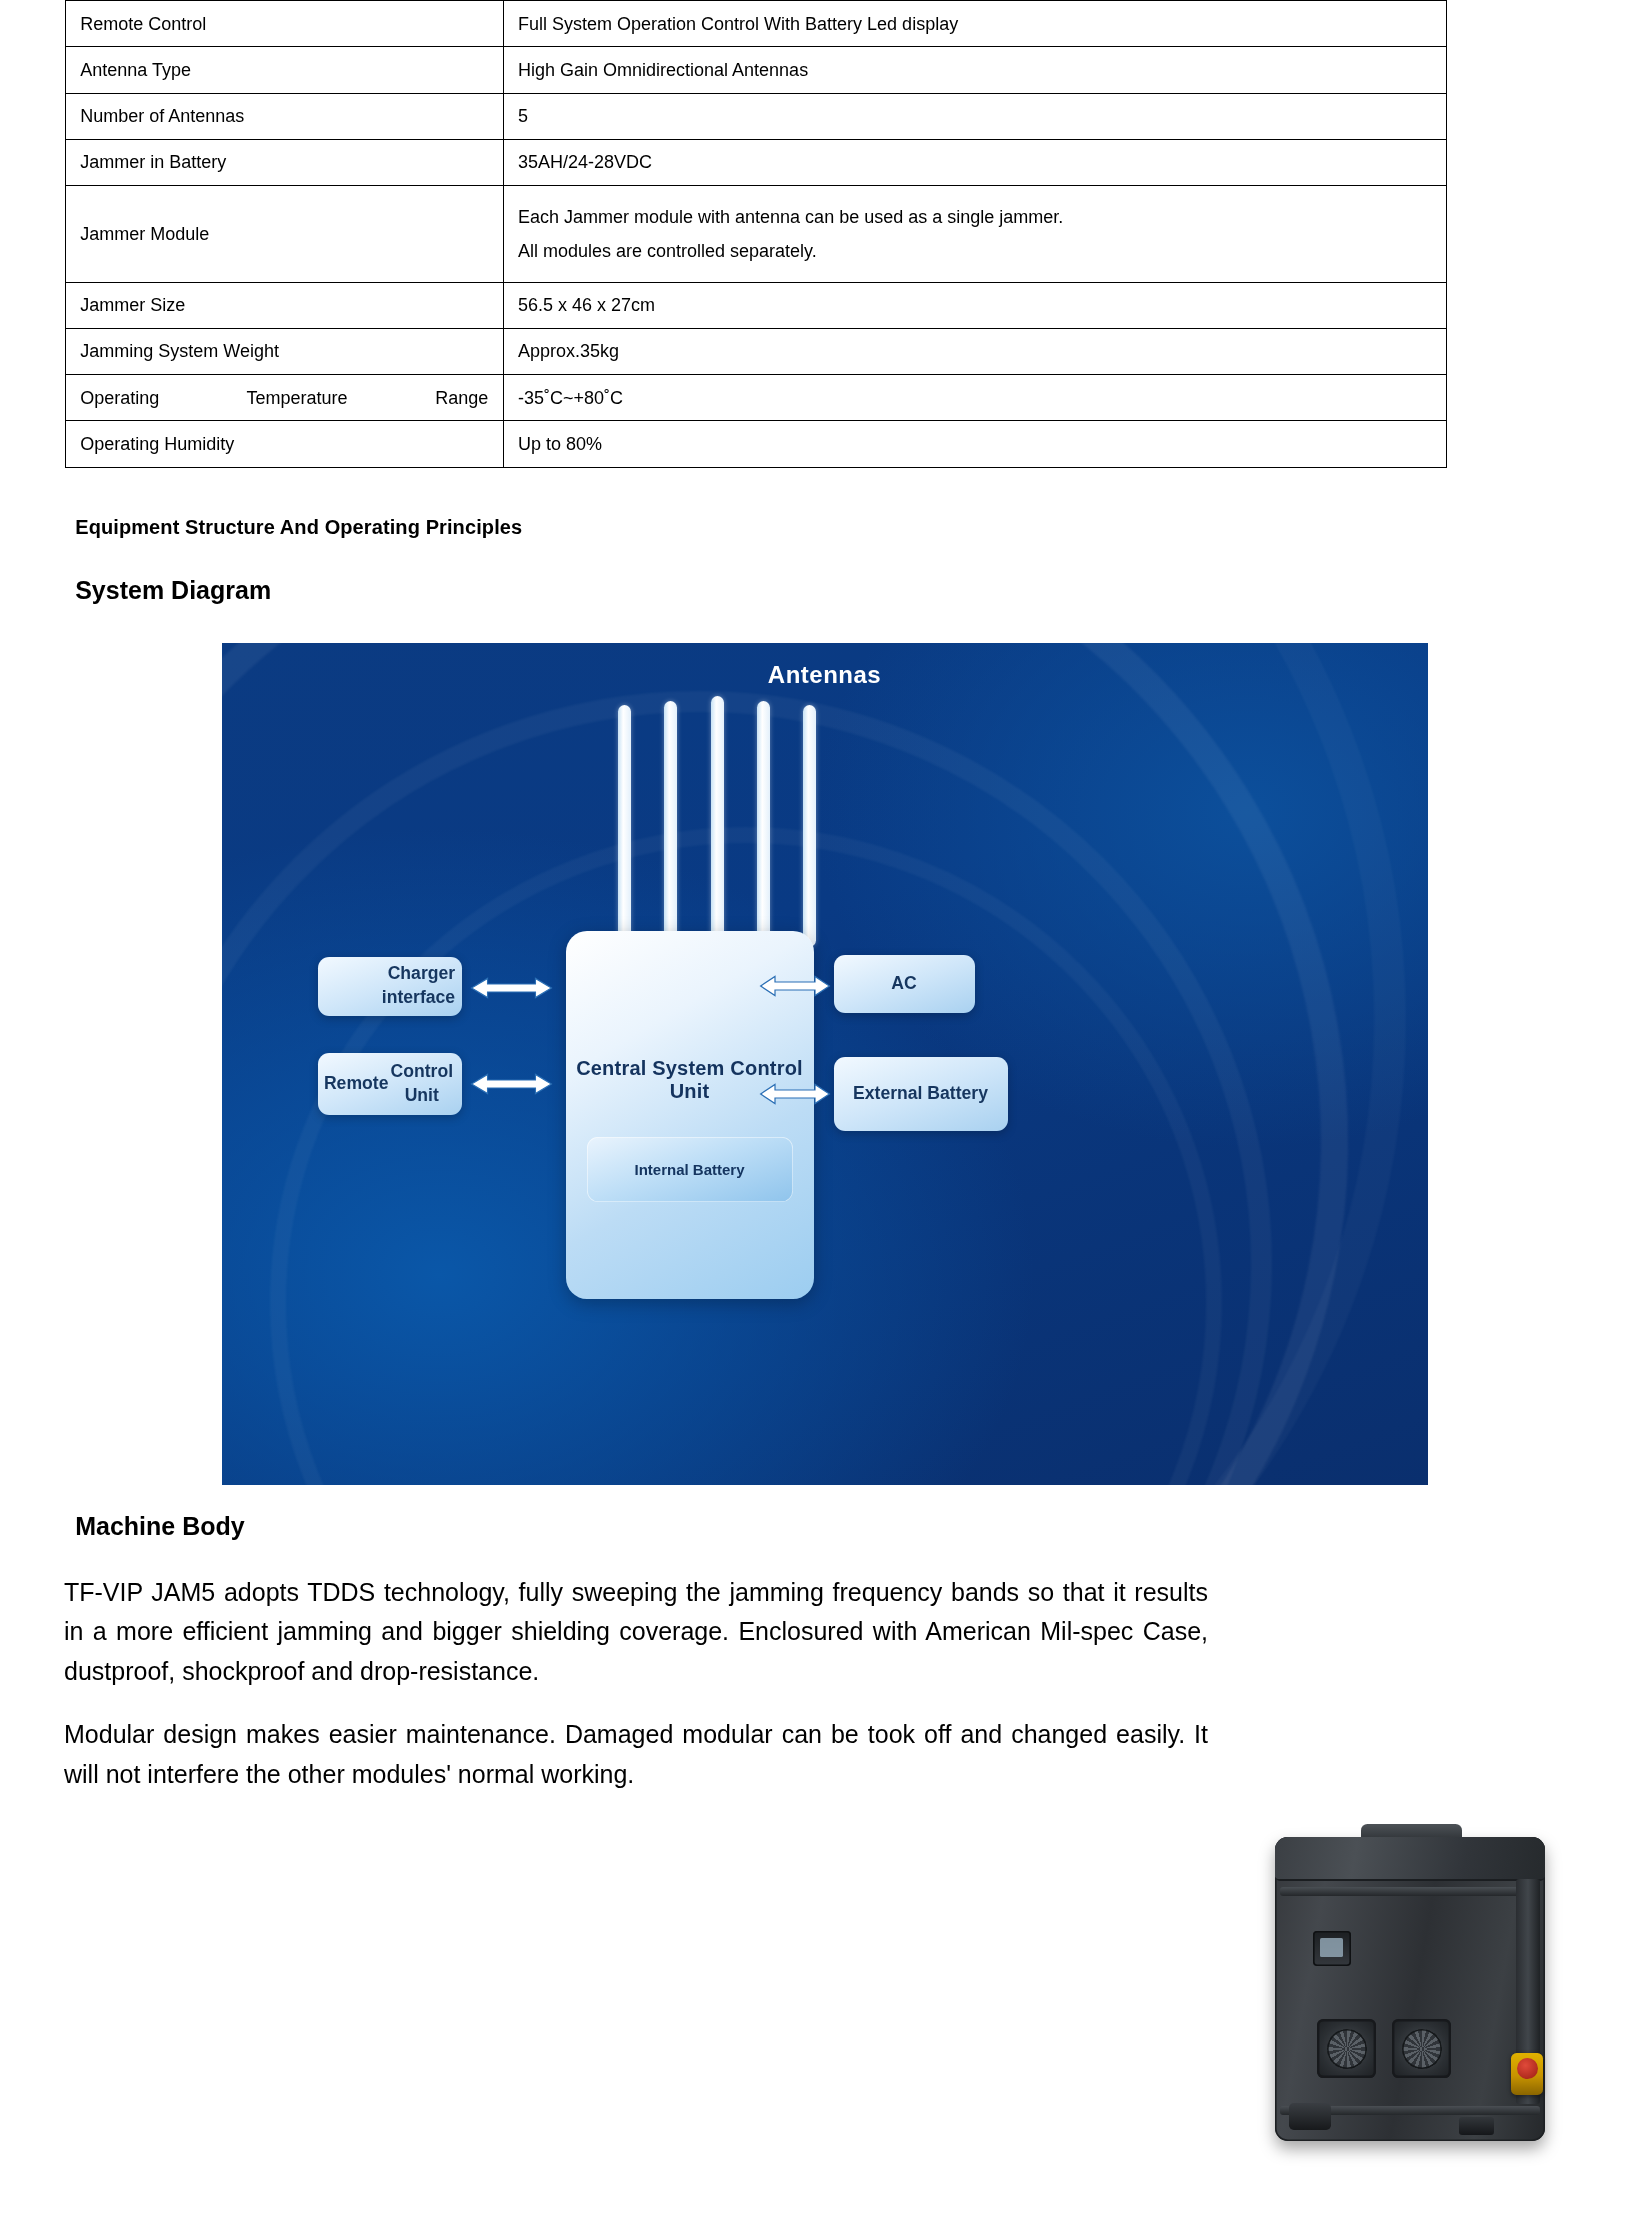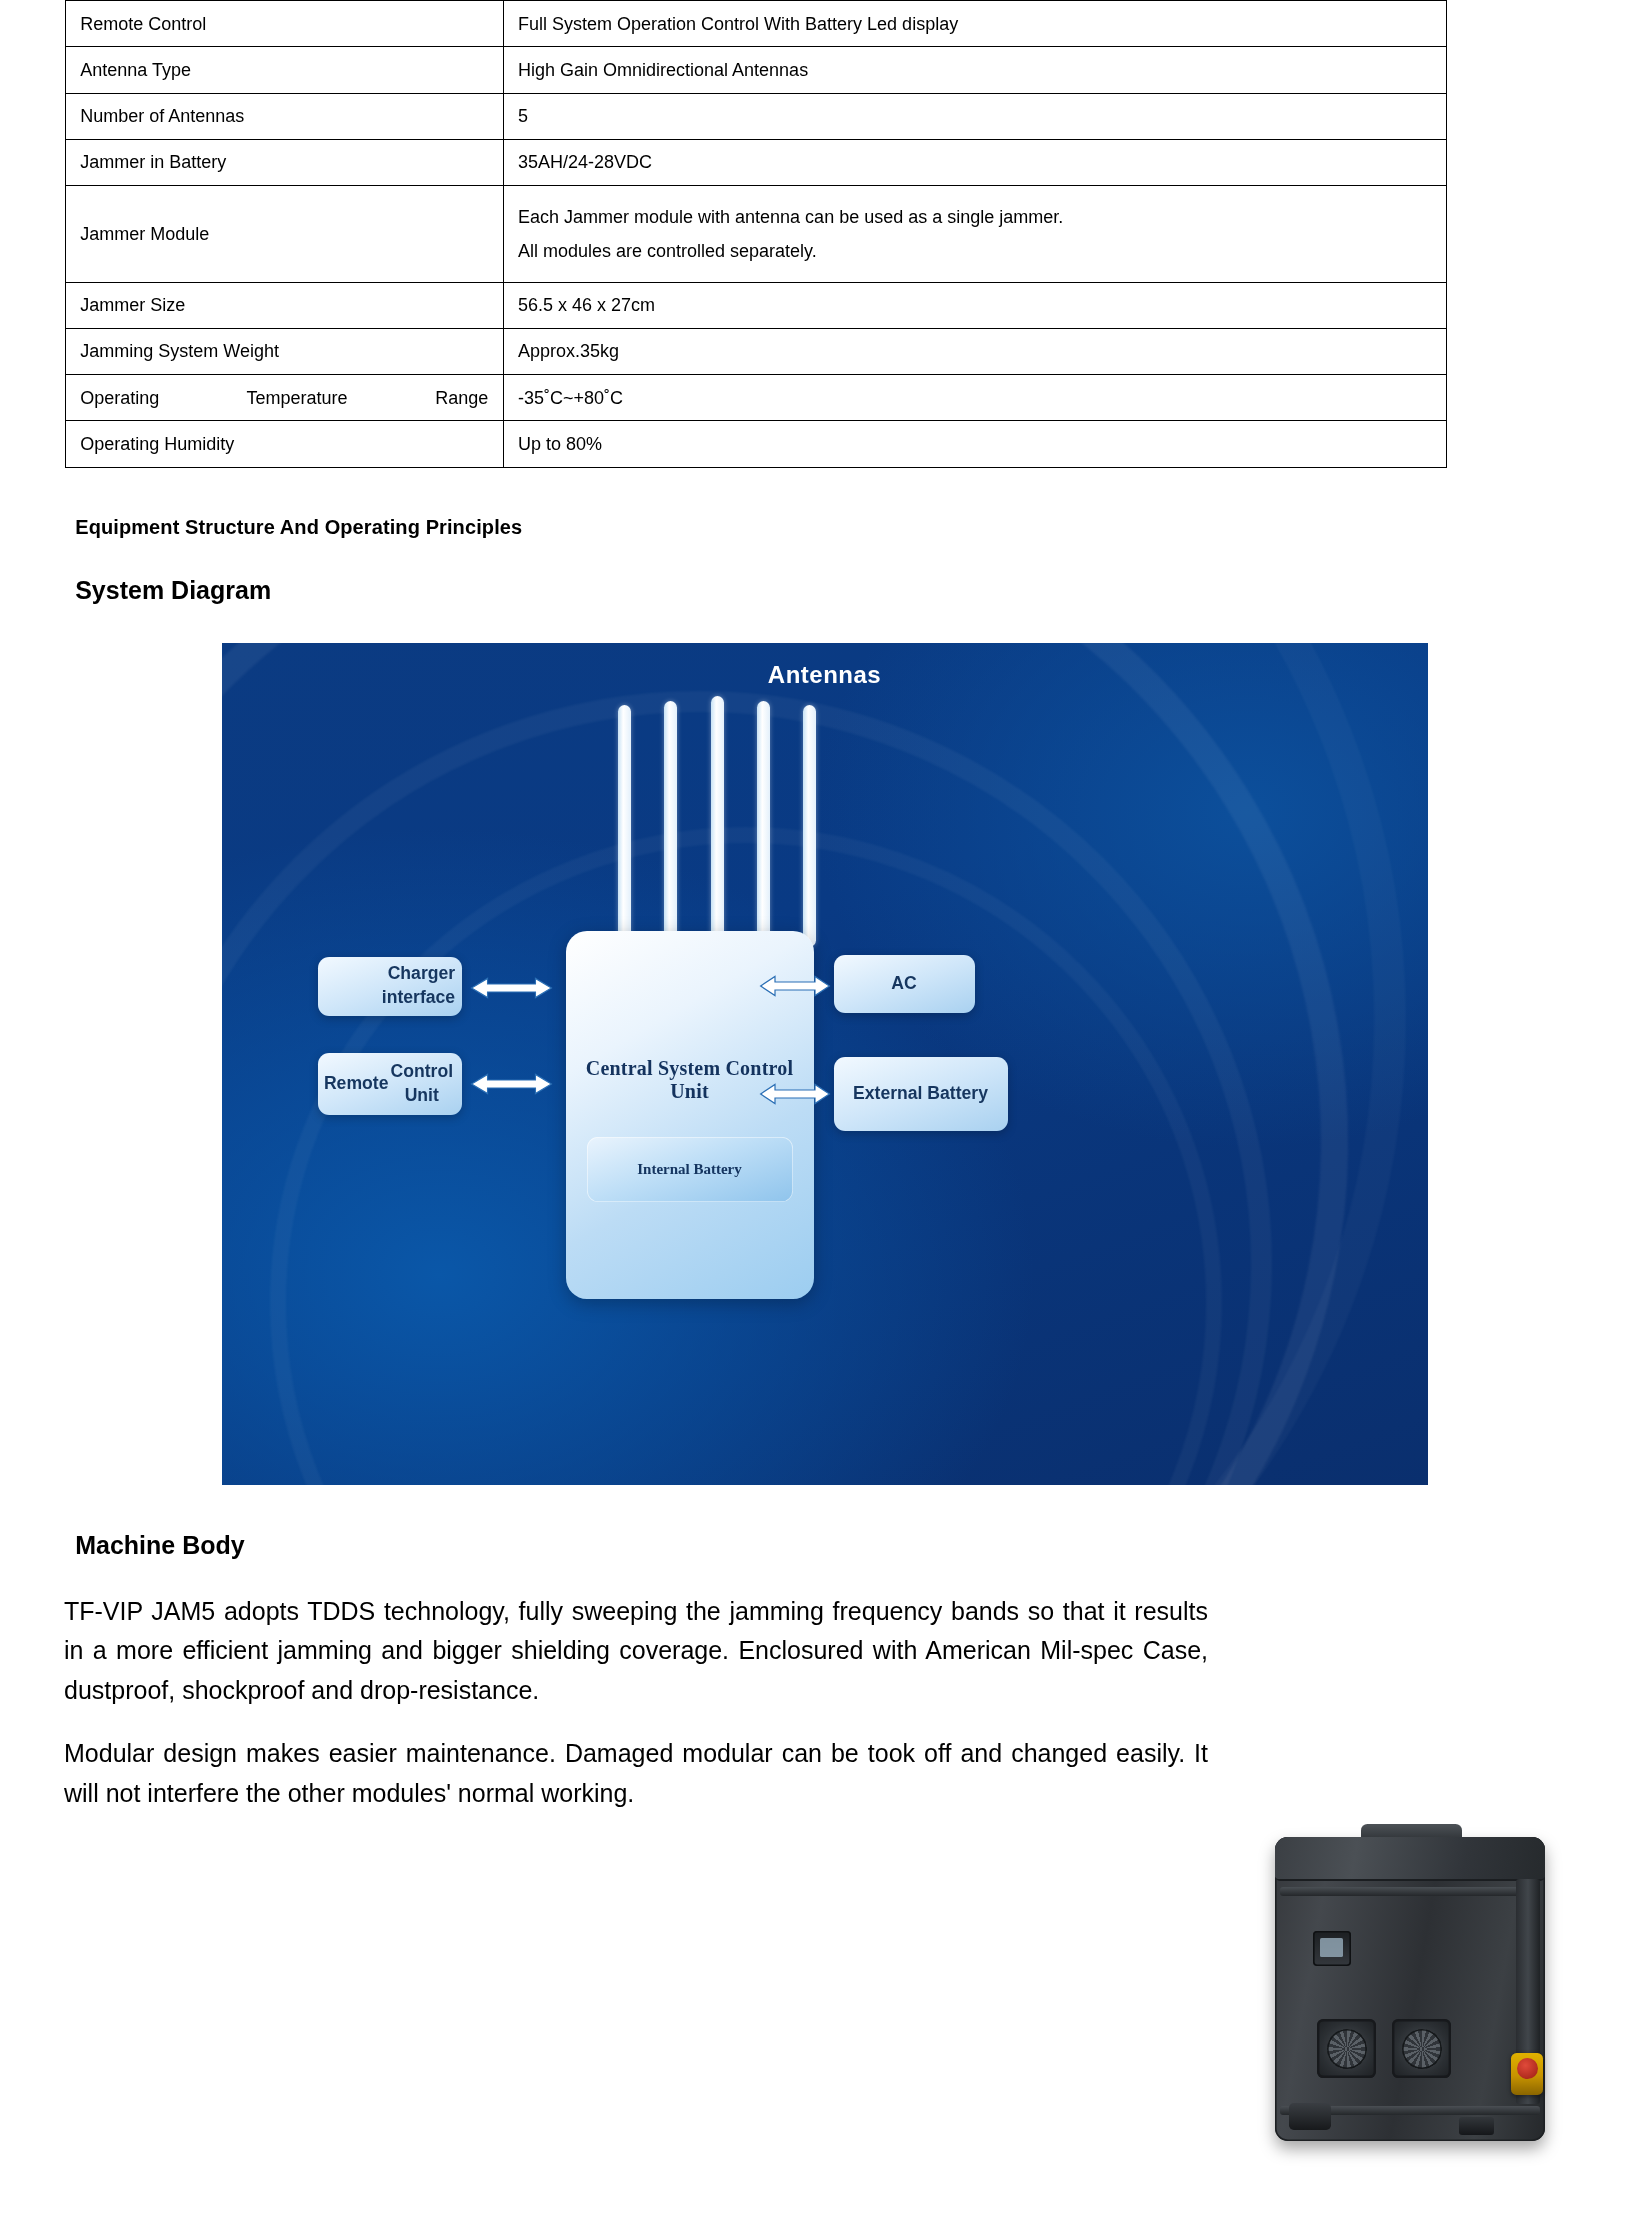--- a/index.html
+++ b/index.html
@@ -111,21 +111,20 @@
   }
   .unit {
     position: absolute;
     left: 344px;
     top: 288px;
     width: 248px;
     height: 368px;
     border-radius: 21px;
     background: linear-gradient(150deg, #ffffff 0%, #eaf4fd 28%, #bcdcf5 62%, #9ccdf0 100%);
     box-shadow: 0 4.8px 17.6px rgba(0,0,0,.25);
-    font-family: Liberation Serif, serif;
   }
   .unit-label {
     position: absolute;
     top: 126px;
     left: 0;
     width: 100%;
     text-align: center;
     font-size: 20px;
     font-weight: bold;
     color: #14335e;
@@ -397,21 +396,21 @@
         </svg>
       </div>
       <div class="arrow" style="left:537px; top:438px; width:72px; height:27px;">
         <svg width="72" height="24" viewBox="0 0 90 30">
           <polygon points="2,15 20,3 20,10 70,10 70,3 88,15 70,27 70,20 20,20 20,27" fill="#ffffff" stroke="#2b6fb5" stroke-width="1.5"></polygon>
         </svg>
       </div>
     </div>
   </div>
 
-  <h3 class="subsection" style="margin-top:46px;">Machine Body</h3>
+  <h3 class="subsection" style="margin-top:27px;">Machine Body</h3>
 
   <div class="body-copy">
     <p>TF-VIP JAM5 adopts TDDS technology, fully sweeping the jamming frequency bands so that it results in a more efficient jamming and bigger shielding coverage. Enclosured with American Mil-spec Case, dustproof, shockproof and drop-resistance.</p>
     <p>Modular design makes easier maintenance. Damaged modular can be took off and changed easily. It will not interfere the other modules' normal working.</p>
   </div>
 
   <div class="machine-photo">
     <div class="case-shell">
       <div class="case-handle-top"></div>
       <div class="case-lid"></div>

